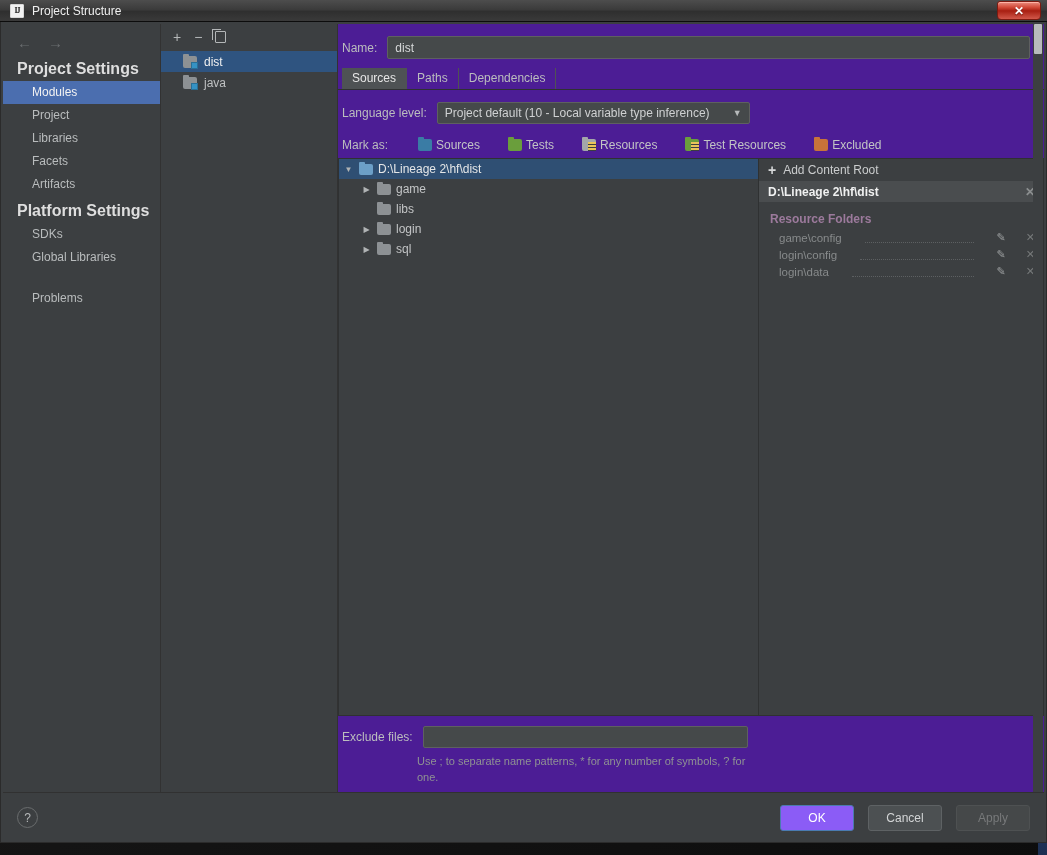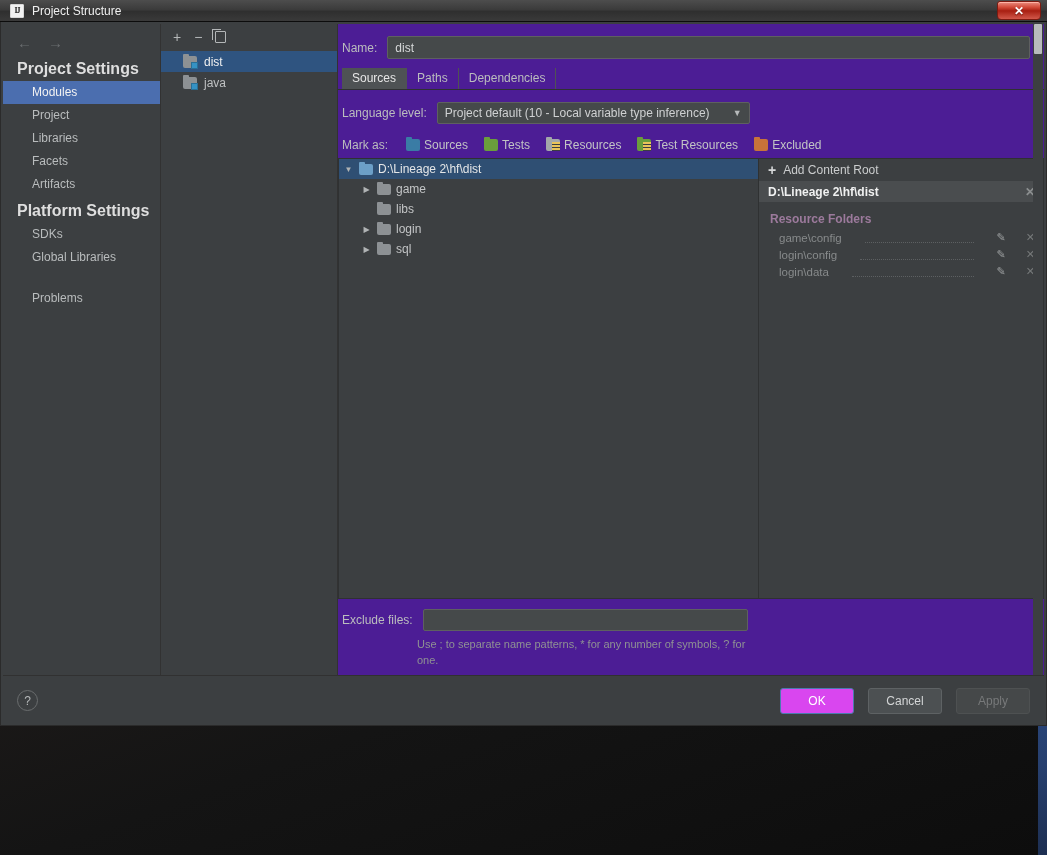--- a/index.html
+++ b/index.html
@@ -16,21 +16,21 @@
   
   .desk-blue {
     position:absolute; right:0; bottom:0; width:9px; height:225px;
     background: linear-gradient(180deg,#2b4b86 0%,#27406f 60%,#1d2f52 100%);
   }
   .desk-digit {
     position:absolute; right:1px; top:620px; font-size:9px; color:#9fb8dd;
   }
   
   .window {
-    position: absolute; left:0; top:0; width:1047px; height:726px;
+    position: absolute; left:0; top:0; width:1047px; height:843px;
     display:flex; flex-direction:column;
   }
   .titlebar {
     height:22px; flex:0 0 22px;
     background: linear-gradient(180deg,#4d4d4d 0%,#3b3b3b 45%,#2f2f2f 55%,#3a3a3a 100%);
     display:flex; align-items:center; position:relative;
     border-bottom:1px solid #0c0c0c;
   }
   .ij-logo {
     width:14px; height:14px; margin-left:10px; margin-right:8px;
@@ -139,21 +139,21 @@
   }
   .tab.active { background:#4e5254; color:#e6e6e6; }
   .lang-row { display:flex; align-items:center; gap:10px; padding:12px 4px 0 4px; }
   .combo {
     width:313px; height:22px; background:#45494a;
     border:1px solid #5e6060; border-radius:2px;
     display:flex; align-items:center; justify-content:space-between;
     padding:0 7px; font-size:12px; color:#cfd1d2;
   }
   .combo .chev { color:#b7babb; font-size:9px; }
-  .markas-row { display:flex; gap:0px; padding:14px 4px 0 4px; }
+  .markas-row { display:flex; gap:12px; padding:14px 4px 0 4px; }
   .markas-row .lbl { margin-right:18px; }
   .mark-opt {
     display:flex; align-items:center; gap:4px; margin-right:16px;
     font-size:12px; color:#c2c4c5;
   }
   .m-ico { width:14px; height:12px; position:relative; border-radius:1px 2px 2px 2px; }
   .m-ico::before{ content:""; position:absolute; left:0; top:-2px; width:6px; height:3px; border-radius:1px 1px 0 0; }
   .m-src, .m-src::before { background:#3a7ca5; }
   .m-test, .m-test::before { background:#6a9e3c; }
   .m-res, .m-res::before { background:#a3a7a9; }
@@ -247,21 +247,21 @@
     width:21px; height:21px; border-radius:50%;
     border:1px solid #6a6d6e; color:#b6b9ba; font-size:12px;
     display:flex; align-items:center; justify-content:center;
   }
   .btns { margin-left:auto; display:flex; gap:14px; }
   .btn {
     width:74px; height:26px; border-radius:3px; font-size:12px;
     display:flex; align-items:center; justify-content:center;
     background:#4c5052; border:1px solid #5e6264; color:#d3d5d6;
   }
-  .btn.primary { background:#d946ef; border-color:#4a7bb0; color:#ffffff; }
+  .btn.primary { background:#8b5cf6; border-color:#4a7bb0; color:#ffffff; }
   .btn.disabled { color:#77797a; border-color:#4e5152; background:#454849; }
 </style>
 </head>
 <body>
 
 <div class="desk-blue"></div>
 <div class="desk-digit">2</div>
 
 <div class="window">
 

